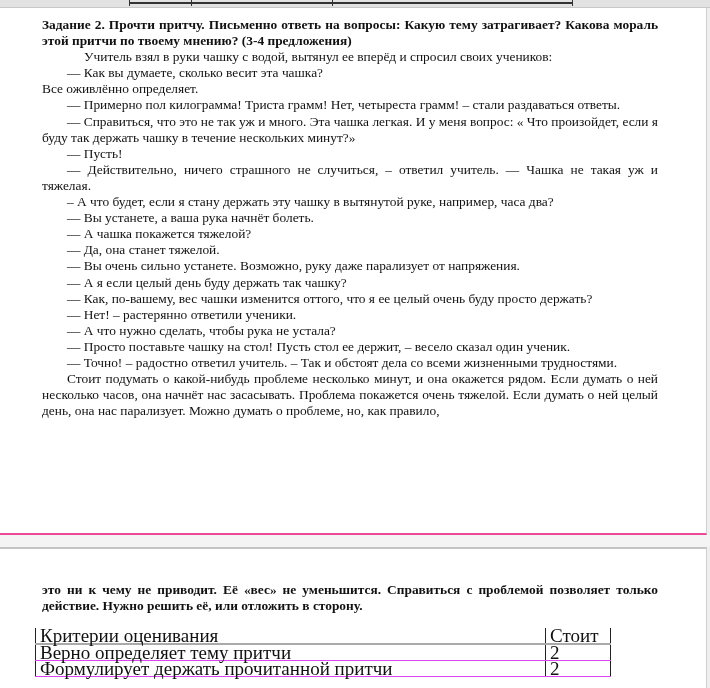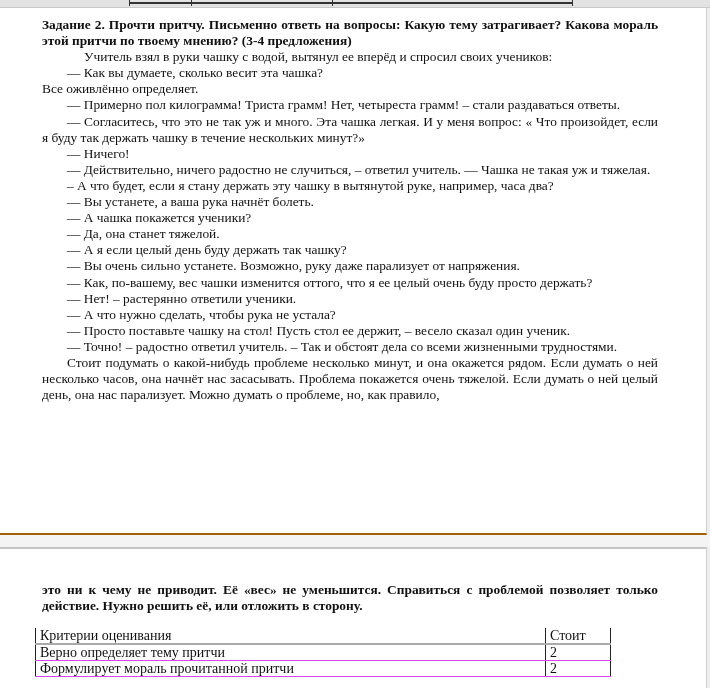--- a/index.html
+++ b/index.html
@@ -20,40 +20,40 @@
     background: #333;
   }
   .ruler-mark {
     position: absolute; top: -2px; width: 1px; height: 6px; background: #333;
   }
   .page {
     position: absolute; left: 0; width: 706px;
     background: #ffffff;
     border-right: 1px solid #cfcfcf;
   }
-  .page1 { top: 8px; height: 525px; border-bottom: 2px solid #a16207; }
+  .page1 { top: 8px; height: 525px; border-bottom: 2px solid #ec4899; }
   .page2 { top: 547px; height: 141px; border-top: 2px solid #c4c4c4; }
   .gap { position: absolute; left: 0; top: 535px; width: 710px; height: 12px; background: #f4f4f4; }
 
   .text {
     position: absolute; left: 42px; width: 616px;
     font-size: 13.4px; line-height: 16.1px;
     text-align: justify;
   }
   .page1 .text { top: 9px; }
   .page2 .text { top: 33px; font-weight: bold; }
   .text p { margin: 0; }
   .title { font-weight: bold; }
   .ind { text-indent: 25px; }
   .ind2 { text-indent: 42px; }
 
   table.criteria {
     position: absolute; left: 35px; top: 79px;
     border-collapse: collapse;
-    font-size: 14px; line-height: 14px;
+    font-size: 19px; line-height: 14px;
   }
   table.criteria td {
     padding: 0 0 0 4px; height: 15px;
     border-left: 1px solid #222; border-right: 1px solid #222;
     border-bottom: 1px solid #d946ef;
     white-space: nowrap;
   }
   table.criteria tr:first-child td { border-bottom: 2px solid #aaa; }
   td.c1 { width: 505px; }
   td.c2 { width: 60px; }
@@ -70,29 +70,29 @@
   </div>
 </div>
 
 <div class="page page1">
   <div class="text">
     <p class="title">Задание 2. Прочти притчу. Письменно ответь на вопросы: Какую тему затрагивает? Какова мораль этой притчи по твоему мнению? (3-4 предложения)</p>
     <p class="ind2">Учитель взял в руки чашку с водой, вытянул ее вперёд и спросил своих учеников:</p>
     <p class="ind">— Как вы думаете, сколько весит эта чашка?</p>
     <p class="ind" style="text-indent:0">Все оживлённо определяет.</p>
     <p class="ind">— Примерно пол килограмма! Триста грамм! Нет, четыреста грамм! – стали раздаваться ответы.</p>
-    <p class="ind">— Согласитесь, что это не так уж и много. Эта чашка легкая. И у меня вопрос: « Что произойдет, если я буду так держать чашку в течение нескольких минут?»</p>
-    <p class="ind">— Ничего!</p>
-    <p class="ind">— Действительно, ничего радостно не случиться, – ответил учитель. — Чашка не такая уж и тяжелая.</p>
+    <p class="ind">— Справиться, что это не так уж и много. Эта чашка легкая. И у меня вопрос: « Что произойдет, если я буду так держать чашку в течение нескольких минут?»</p>
+    <p class="ind">— Пусть!</p>
+    <p class="ind">— Действительно, ничего страшного не случиться, – ответил учитель. — Чашка не такая уж и тяжелая.</p>
     <p class="ind">– А что будет, если я стану держать эту чашку в вытянутой руке, например, часа два?</p>
     <p class="ind">— Вы устанете, а ваша рука начнёт болеть.</p>
-    <p class="ind">— А чашка покажется ученики?</p>
+    <p class="ind">— А чашка покажется тяжелой?</p>
     <p class="ind">— Да, она станет тяжелой.</p>
+    <p class="ind">— Вы очень сильно устанете. Возможно, руку даже парализует от напряжения.</p>
     <p class="ind">— А я если целый день буду держать так чашку?</p>
-    <p class="ind">— Вы очень сильно устанете. Возможно, руку даже парализует от напряжения.</p>
     <p class="ind">— Как, по-вашему, вес чашки изменится оттого, что я ее целый очень буду просто держать?</p>
     <p class="ind">— Нет! – растерянно ответили ученики.</p>
     <p class="ind">— А что нужно сделать, чтобы рука не устала?</p>
     <p class="ind">— Просто поставьте чашку на стол! Пусть стол ее держит, – весело сказал один ученик.</p>
     <p class="ind">— Точно! – радостно ответил учитель. – Так и обстоят дела со всеми жизненными трудностями.</p>
     <p class="ind">Стоит подумать о какой-нибудь проблеме несколько минут, и она окажется рядом. Если думать о ней несколько часов, она начнёт нас засасывать. Проблема покажется очень тяжелой. Если думать о ней целый день, она нас парализует. Можно думать о проблеме, но, как правило,</p>
   </div>
 </div>
 
 <div class="gap"></div>
@@ -105,18 +105,18 @@
     <tbody>
         <tr>
       <td class="c1">Критерии оценивания</td>
       <td class="c2">Стоит</td>
     </tr>
     <tr>
       <td class="c1">Верно определяет тему притчи</td>
       <td class="c2">2</td>
     </tr>
     <tr>
-      <td class="c1">Формулирует мораль прочитанной притчи</td>
+      <td class="c1">Формулирует держать прочитанной притчи</td>
       <td class="c2">2</td>
     </tr>
   </tbody>
     </table>
 </div>
 
 </body></html>

